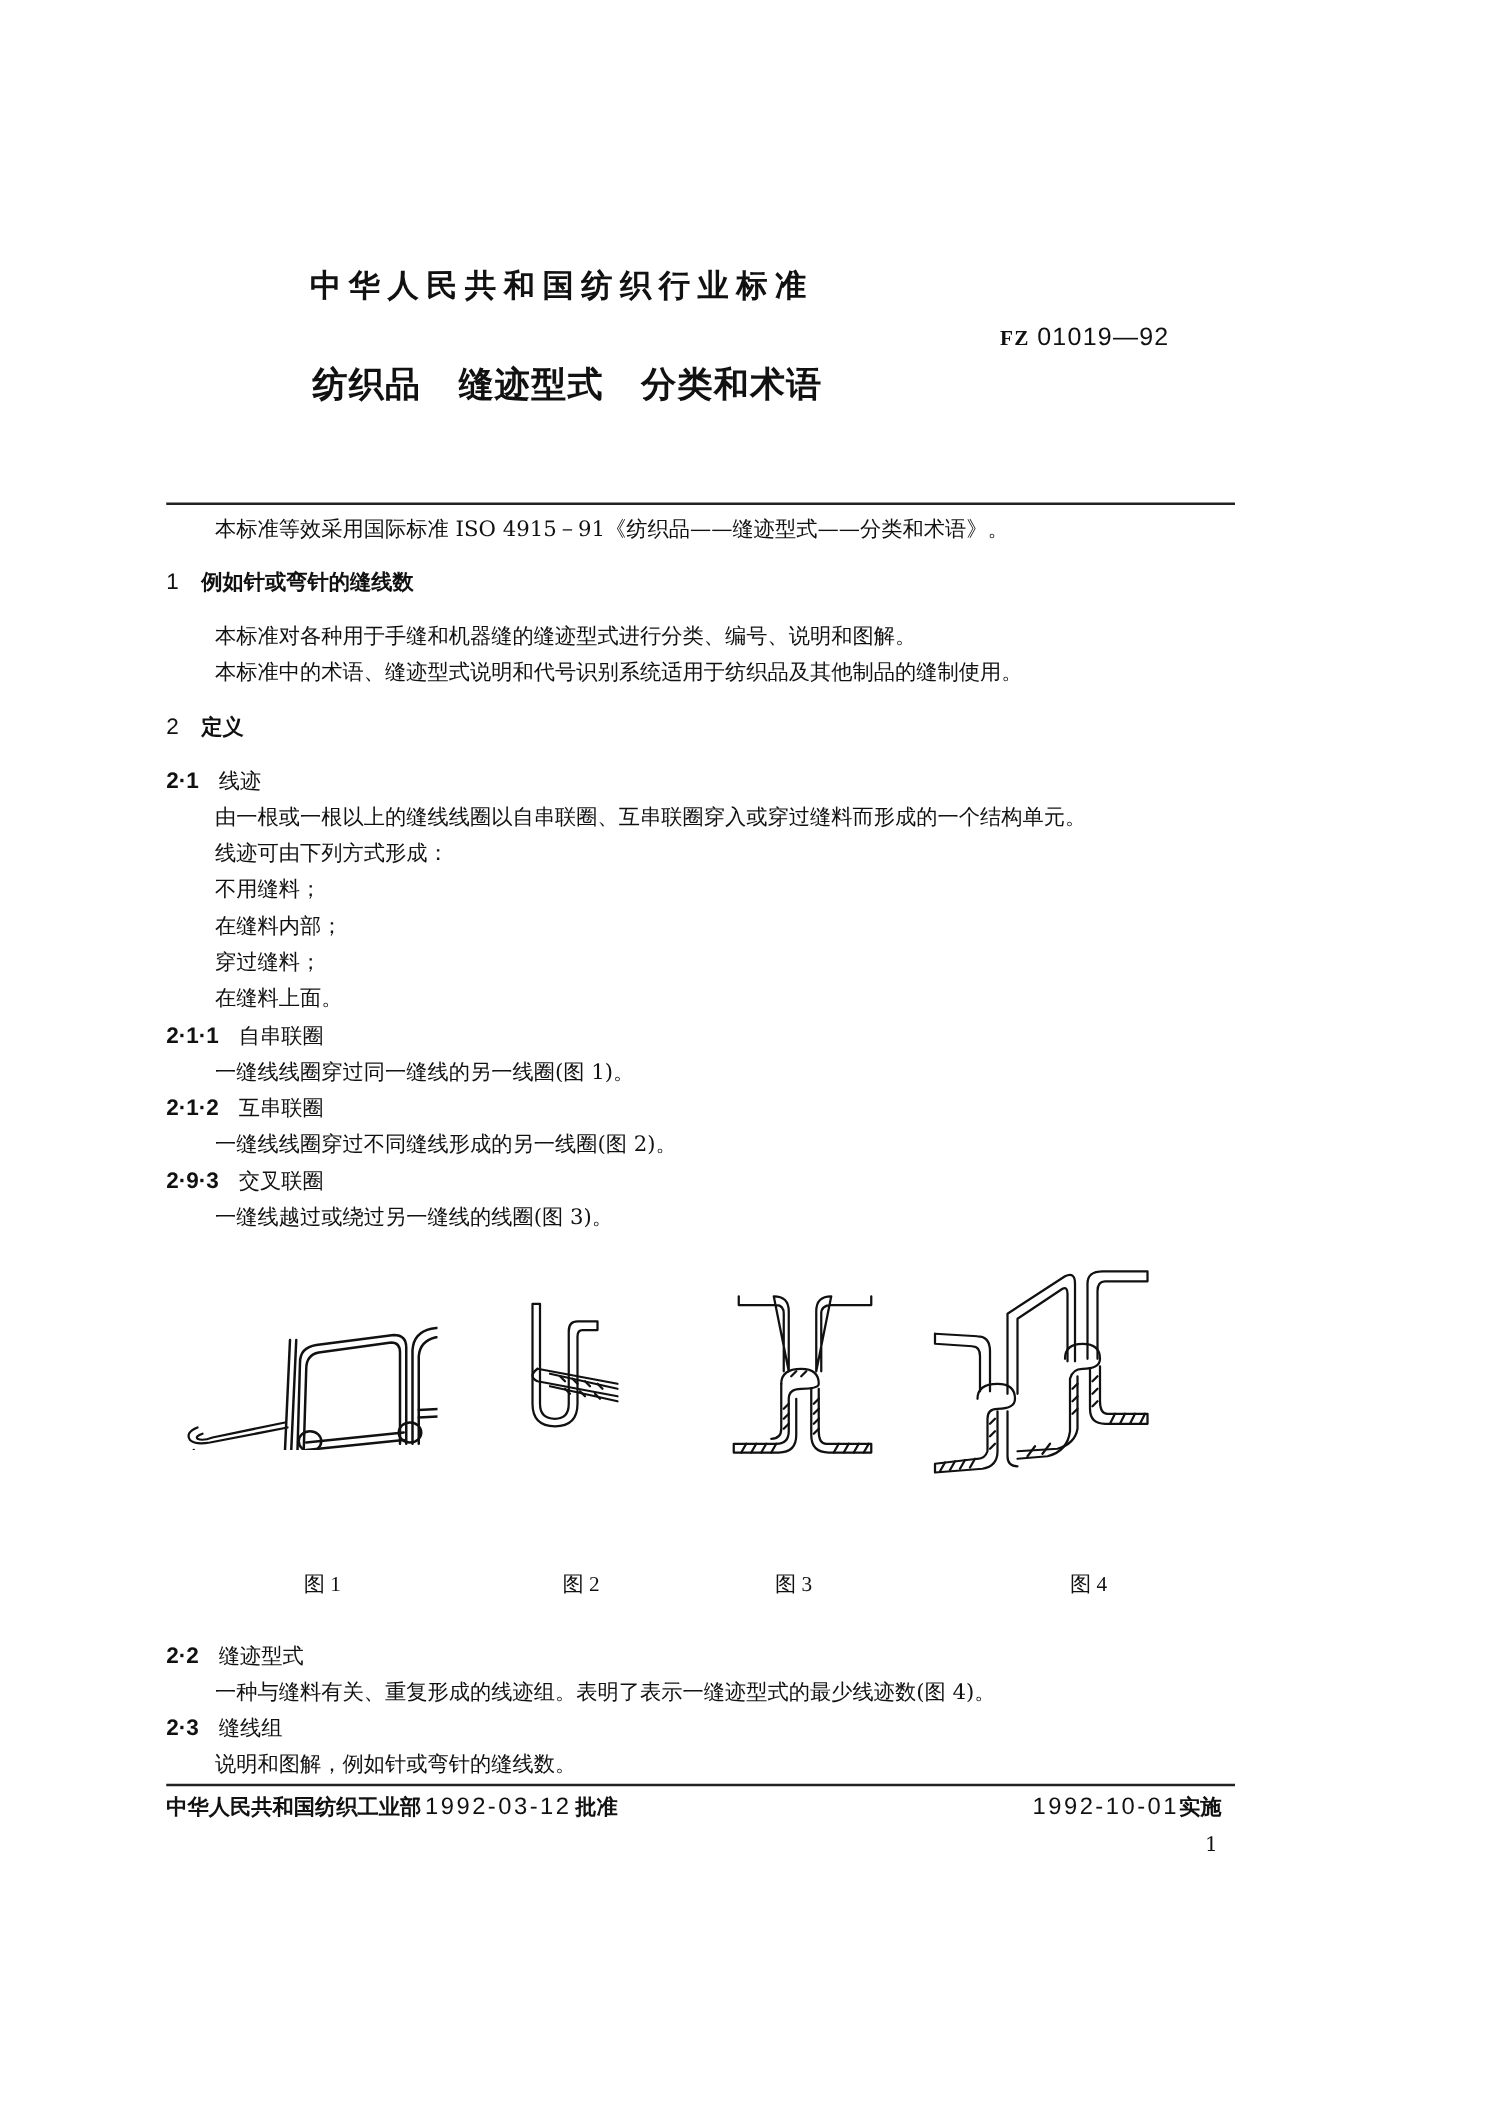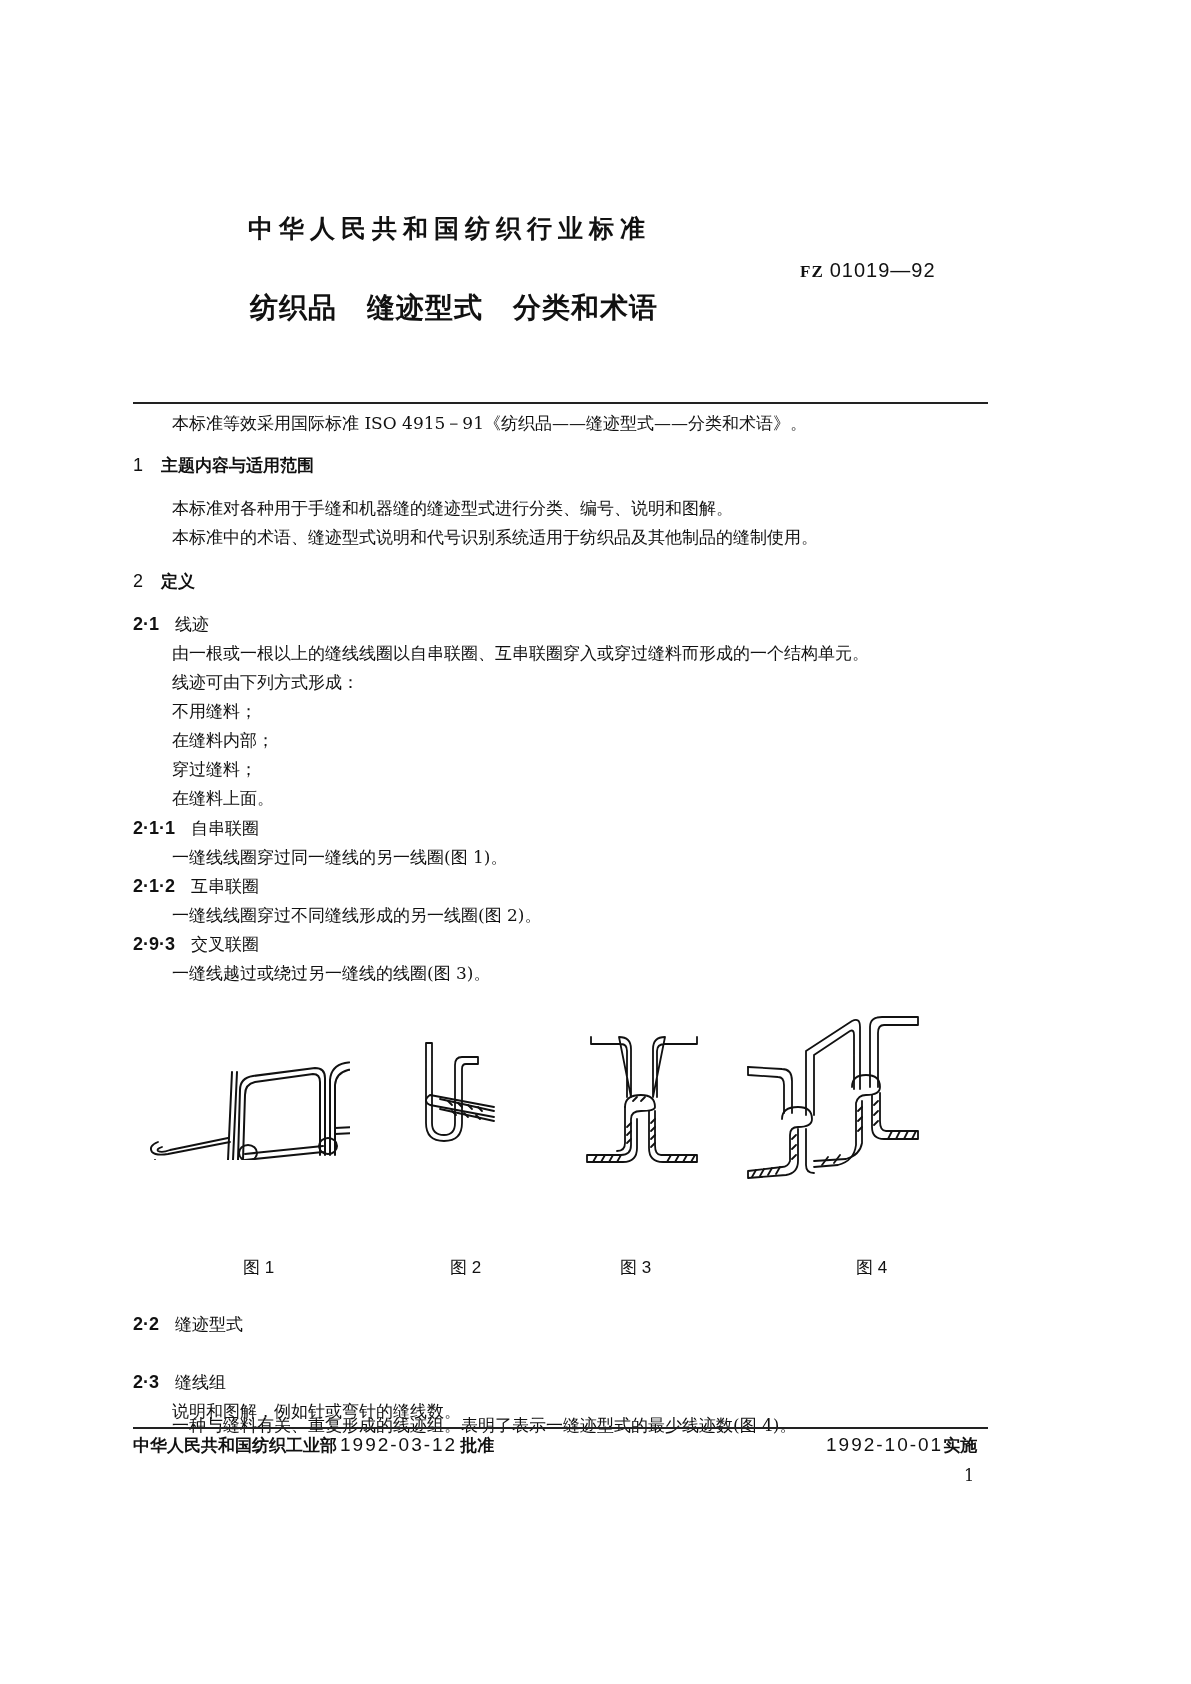--- a/index.html
+++ b/index.html
@@ -13,21 +13,21 @@
   .title { left: 250px; top: 243px; font-family: "DejaVu Sans", sans-serif; font-weight: bold; font-size: 28px; letter-spacing: 1px; }
   .title span { margin-right: 30px; }
   .rule-top { left: 133px; top: 356px; width: 855px; height: 2px; background: #222; }
   .rule-bottom { left: 133px; top: 1487px; width: 855px; height: 2px; background: #222; }
   .para { font-size: 17px; }
   .sec { font-family: "DejaVu Sans", sans-serif; font-weight: bold; font-size: 17px; }
   .sec .num { font-weight: normal; font-family: "Liberation Sans", sans-serif; font-size: 18px; margin-right: 18px; }
   .sub { font-size: 17px; }
   .sub .num { font-family: "Liberation Sans", sans-serif; font-size: 18px; margin-right: 16px; font-weight: bold; }
   .indent { left: 172px; }
-  .fig-cap { font-size: 17px; font-family: Liberation Sans, sans-serif; }
+  .fig-cap { font-size: 17px; font-family: Liberation Serif, serif; }
   .footer-left { left: 133px; top: 1493px; font-family: "DejaVu Sans", sans-serif; font-weight: bold; font-size: 17px; }
   .footer-left .date { font-family: "Liberation Sans", sans-serif; font-weight: normal; font-size: 19px; letter-spacing: 2px; margin: 0 3px; }
   .footer-right { left: 826px; top: 1493px; font-family: "DejaVu Sans", sans-serif; font-weight: bold; font-size: 17px; }
   .footer-right .date { font-family: "Liberation Sans", sans-serif; font-weight: normal; font-size: 19px; letter-spacing: 2px; text-align: right; }
   .page-num { left: 964px; top: 1534px; font-size: 16px; }
   svg.fig { position: absolute; }
 </style>
 </head>
 <body>
 
@@ -36,21 +36,21 @@
   <span class="fz">FZ</span><span>01019—92</span>
 </div>
 <div class="abs title">
   <span>纺织品</span><span>缝迹型式</span><span>分类和术语</span>
 </div>
 <div class="abs rule-top"></div>
 
 <div class="abs para" style="left:172px; top:366px;">本标准等效采用国际标准 ISO 4915－91《纺织品——缝迹型式——分类和术语》。</div>
 
 <div class="abs sec" style="left:133px; top:408px;">
-  <span class="num">1</span><span>主题内容与适用范围</span>
+  <span class="num">1</span><span>例如针或弯针的缝线数</span>
 </div>
 <div class="abs para indent" style="top:451px;">本标准对各种用于手缝和机器缝的缝迹型式进行分类、编号、说明和图解。</div>
 <div class="abs para indent" style="top:480px;">本标准中的术语、缝迹型式说明和代号识别系统适用于纺织品及其他制品的缝制使用。</div>
 
 <div class="abs sec" style="left:133px; top:524px;">
   <span class="num">2</span><span>定义</span>
 </div>
 
 <div class="abs sub" style="left:133px; top:567px;">
   <span class="num">2·1</span><span>线迹</span>
@@ -141,21 +141,21 @@
 </svg>
 
 <div class="abs fig-cap" style="left:243px; top:1210px;">图 1</div>
 <div class="abs fig-cap" style="left:450px; top:1210px;">图 2</div>
 <div class="abs fig-cap" style="left:620px; top:1210px;">图 3</div>
 <div class="abs fig-cap" style="left:856px; top:1210px;">图 4</div>
 
 <div class="abs sub" style="left:133px; top:1267px;">
   <span class="num">2·2</span><span>缝迹型式</span>
 </div>
-<div class="abs para indent" style="top:1368px;text-align:center;">一种与缝料有关、重复形成的线迹组。表明了表示一缝迹型式的最少线迹数(图 4)。</div>
+<div class="abs para indent" style="top:1296px;text-align:center;">一种与缝料有关、重复形成的线迹组。表明了表示一缝迹型式的最少线迹数(图 4)。</div>
 
 <div class="abs sub" style="left:133px; top:1325px;">
   <span class="num">2·3</span><span>缝线组</span>
 </div>
 <div class="abs para indent" style="top:1354px;">说明和图解，例如针或弯针的缝线数。</div>
 
 <div class="abs rule-bottom" style="top:1381px;"></div>
 <div class="abs footer-left" style="top:1388px;">
   <span>中华人民共和国纺织工业部</span><span class="date">1992-03-12</span><span>批准</span>
 </div>

